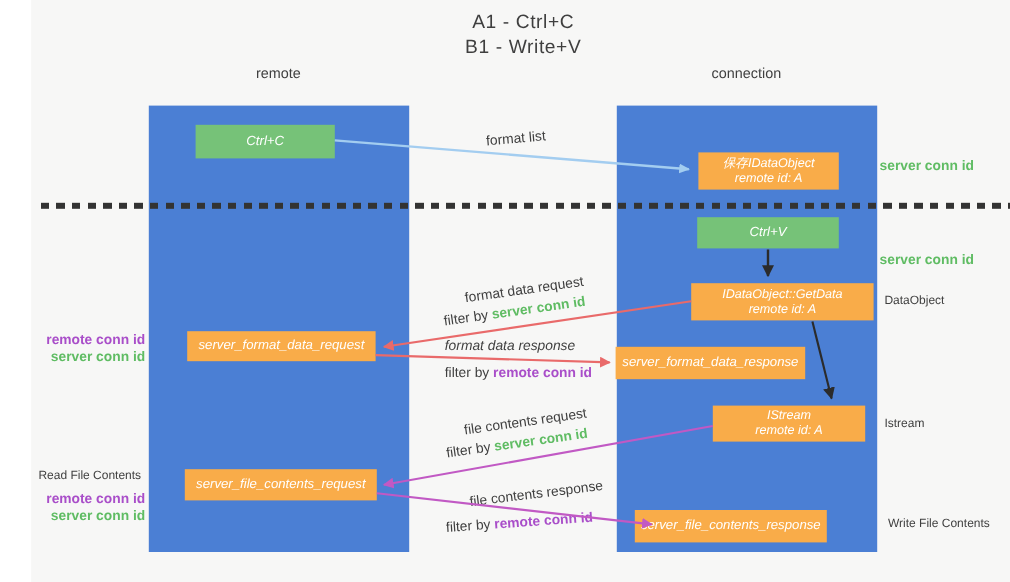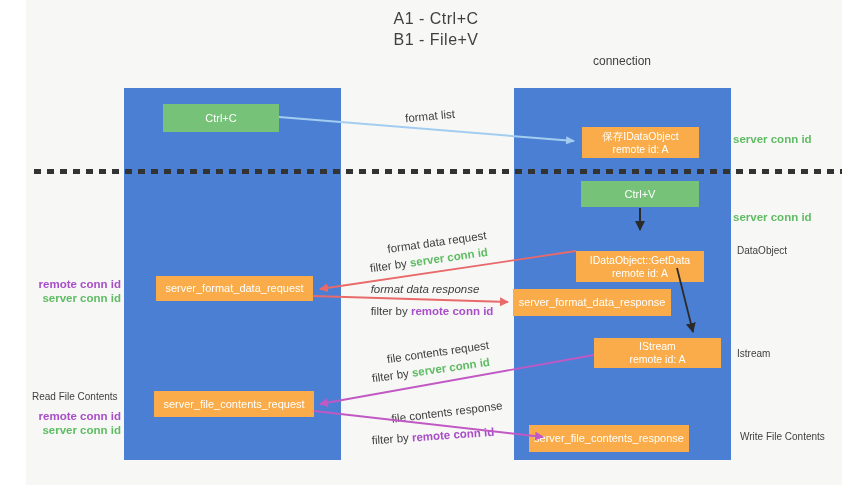--- a/index.html
+++ b/index.html
@@ -32,21 +32,21 @@
   }
   .column{
     background:var(--column-blue);z-index:1;
   }
   .dotted{
     left:8px;top:169px;width:827px;height:5px;z-index:3;
     background:repeating-linear-gradient(90deg,#333 0 7px,transparent 7px 13px);
   }
   .node{
     z-index:4;display:flex;flex-direction:column;align-items:center;justify-content:center;
-    color:#fff;text-align:center;font-size:11px;line-height:13px;
+    color:#fff;text-align:center;font-size:11px;line-height:13px;font-style:italic;
   }
   .node.green{background:var(--node-green);}
   .node.orange{background:var(--node-orange);}
   .node .l2{font-size:10.5px;}
   .midlbl{
     z-index:5;width:160px;text-align:center;font-size:11.5px;line-height:13px;
     color:var(--dark-text);white-space:nowrap;
   }
   .sidelbl{font-size:10px;color:var(--dark-text);white-space:nowrap;z-index:5;}
   .tag{font-weight:bold;font-size:11.5px;line-height:13.5px;white-space:nowrap;}
@@ -61,24 +61,25 @@
   .mblk{fill:#2b2b2b;} .msal{fill:var(--salmon-arrow);}
   .mmag{fill:var(--magenta-arrow);} .mlbl{fill:var(--lightblue-arrow);}
 </style>
 </head>
 <body>
 
 <div class="stage">
 
   <div class="abs title">
     <div>A1 - Ctrl+C</div>
-    <div>B1 - File+V</div>
+    <div>B1 - Write+V</div>
   </div>
 
   <div class="abs colheader" style="left:146px;top:54px;">
+    <div>remote</div>
   </div>
   <div class="abs colheader" style="left:536px;top:54px;">
     <div>connection</div>
   </div>
 
   <div class="abs column" style="left:98px;top:88px;width:217px;height:372px;"></div>
   <div class="abs column" style="left:488px;top:88px;width:217px;height:372px;"></div>
 
   <div class="abs dotted"></div>
 
@@ -88,21 +89,21 @@
 
   <div class="abs node orange" style="left:556px;top:127px;width:117px;height:31px;align-items:center;">
     <div class="l2">保存IDataObject</div>
     <div class="l2">remote id: A</div>
   </div>
 
   <div class="abs node green" style="left:555px;top:181px;width:118px;height:26px;">
     <div>Ctrl+V</div>
   </div>
 
-  <div class="abs node orange" style="left:550px;top:251px;width:128px;height:31px;">
+  <div class="abs node orange" style="left:550px;top:236px;width:152px;height:31px;">
     <div class="l2">IDataObject::GetData</div>
     <div class="l2">remote id: A</div>
   </div>
 
   <div class="abs node orange" style="left:130px;top:276px;width:157px;height:25px;">
     <div>server_format_data_request</div>
   </div>
 
   <div class="abs node orange" style="left:487px;top:289px;width:158px;height:27px;">
     <div>server_format_data_response</div>

